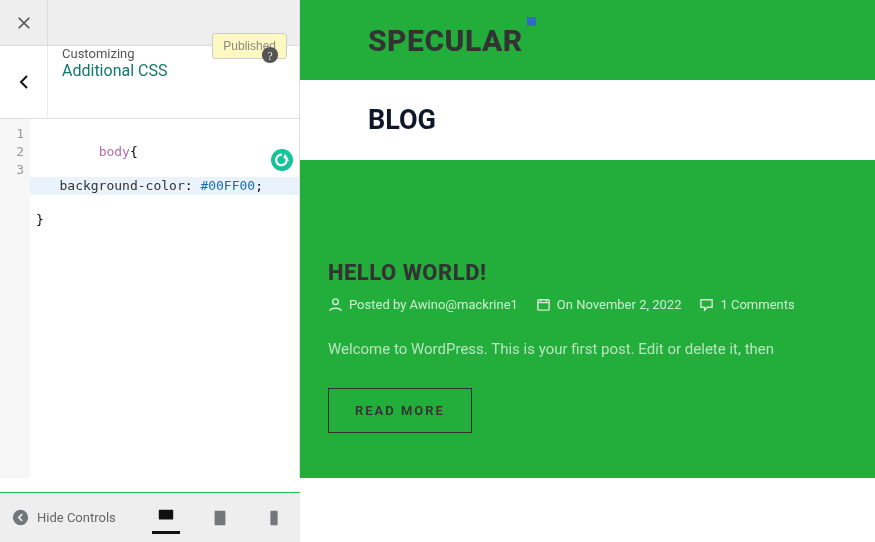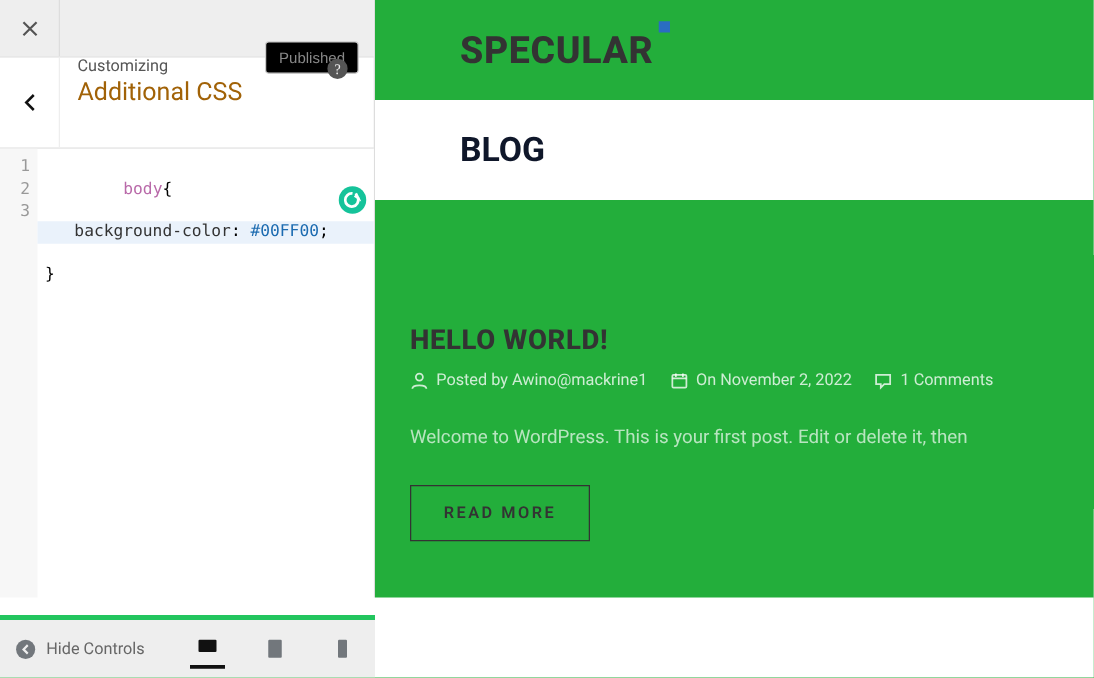--- a/index.html
+++ b/index.html
@@ -50,21 +50,21 @@
       flex: 1;
       display: flex;
       align-items: center;
       justify-content: flex-end;
       padding-right: 12px;
       background: #eee;
     }
     .publish-btn {
       border: 1px solid #ccc;
       color: #888;
-      background: #000000;
+      background: #fef9c3;
       font-size: 12px;
       padding: 5px 10px;
       border-radius: 3px;
       margin-top: 46px;
     }
     .section-header {
       display: flex;
       align-items: flex-start;
       border-bottom: 1px solid #ddd;
       height: 73px;
@@ -85,22 +85,22 @@
     }
     .section-titles {
       flex: 1;
       padding-left: 14px;
     }
     .section-sub {
       font-size: 13px;
       color: #555;
     }
     .section-main {
-      font-size: 20px;
-      color: #a16207;
+      font-size: 16px;
+      color: #0f766e;
       font-weight: 400;
     }
     .help-icon {
       width: 28px;
       margin-right: 10px;
       color: #555;
       cursor: pointer;
     }
     .help-icon svg {
       width: 18px;
@@ -239,21 +239,21 @@
       display: inline-block;
       border: 1px solid #333;
       padding: 14px 26px;
       font-size: 13px;
       letter-spacing: 2px;
       color: #333;
       font-weight: 600;
     }
     .footer {
       height: 50px;
-      border-top: 4px solid #22c55e;
+      border-top: 1px solid #22c55e;
       background: #eee;
       display: flex;
       align-items: center;
       width: 300px;
       margin-top: 14px;
     }
     .hide-controls {
       display: flex;
       align-items: center;
       gap: 8px;

